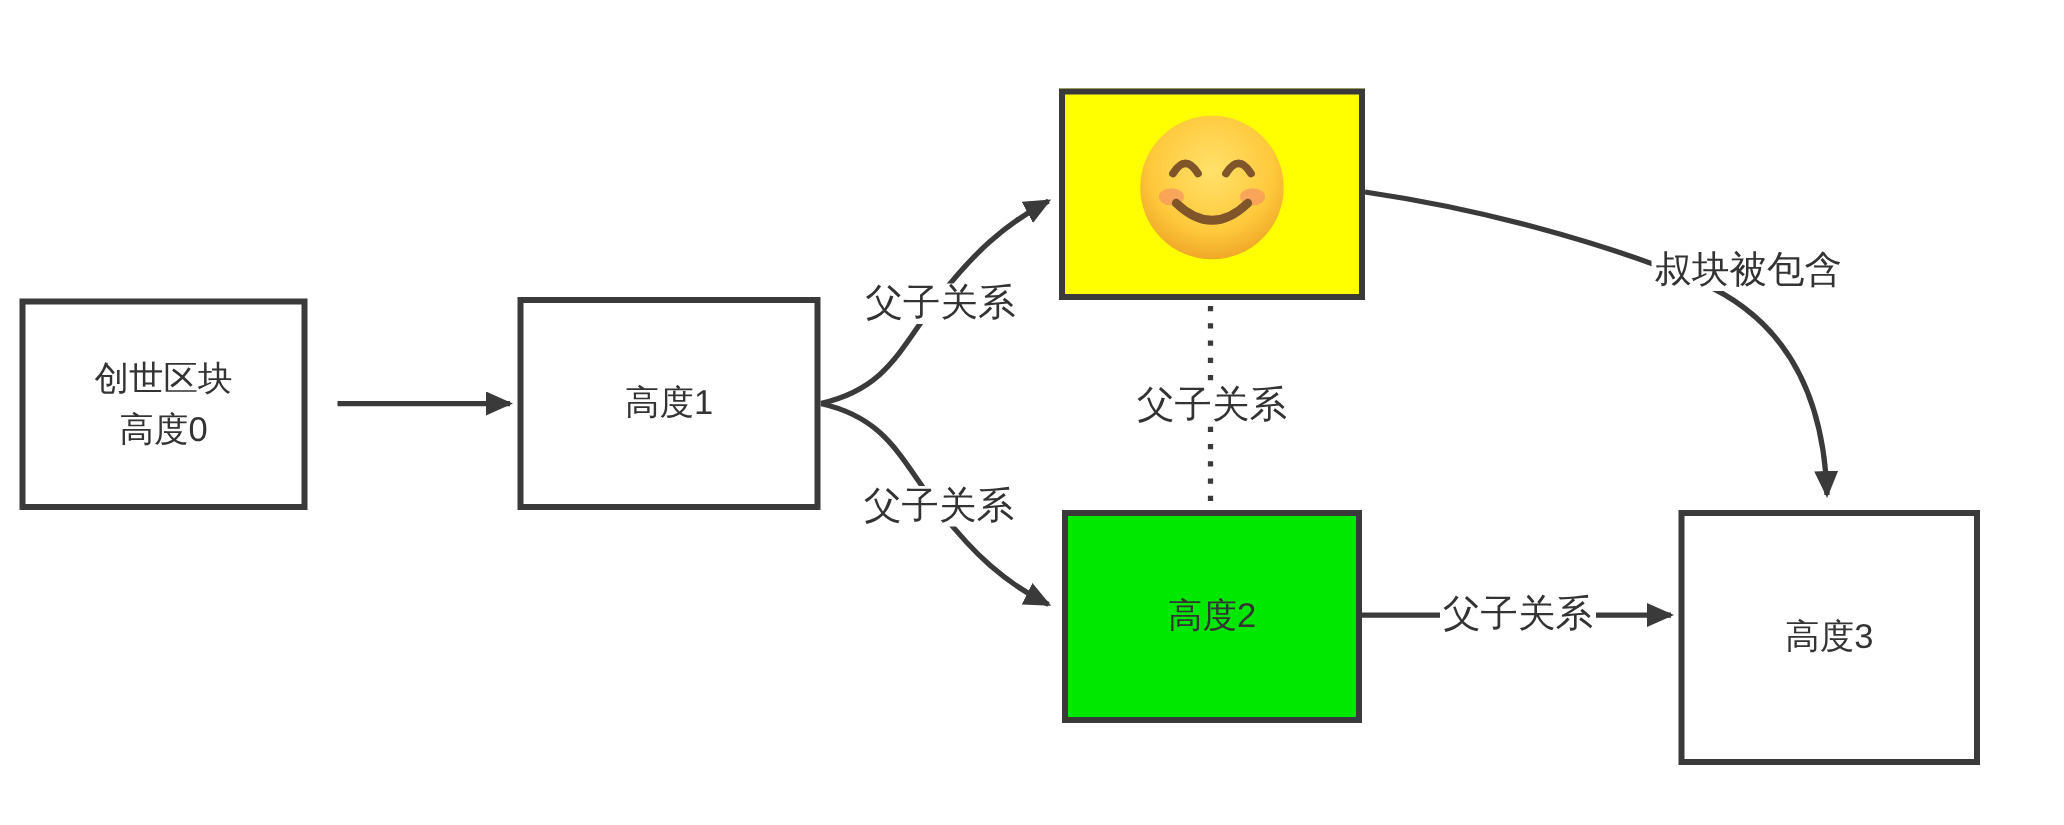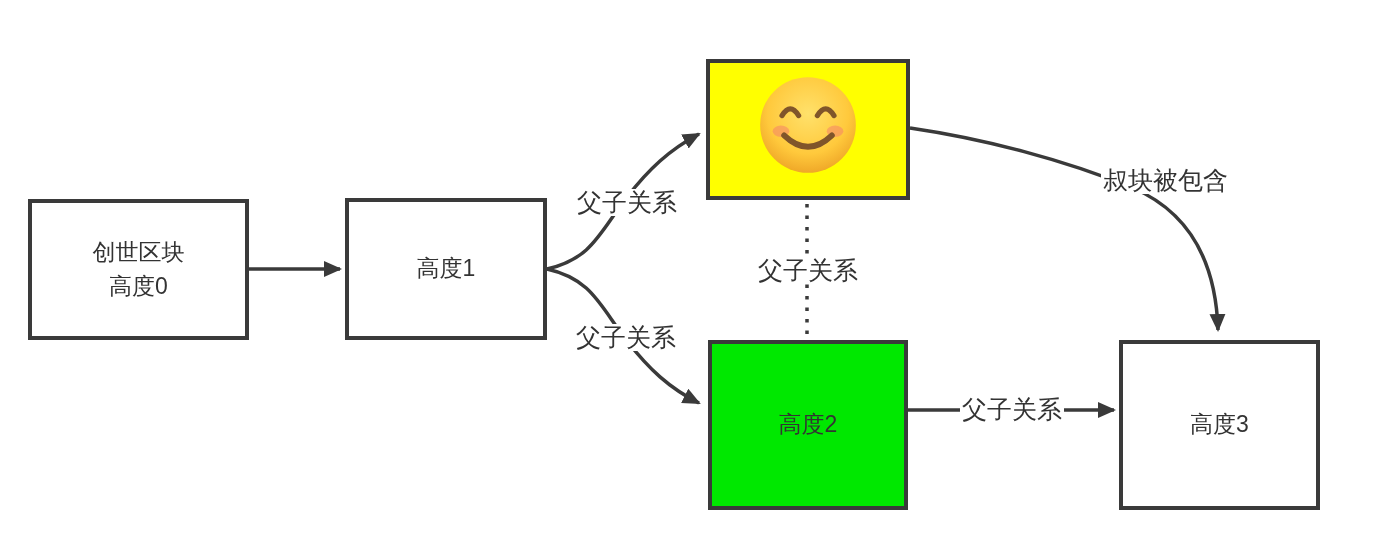--- a/index.html
+++ b/index.html
@@ -23,24 +23,24 @@
     background: #ffffff;
     display: flex;
     flex-direction: column;
     align-items: center;
     justify-content: center;
     font-size: 23px;
     line-height: 1.45;
     color: #333333;
     text-align: center;
   }
-  #node-genesis  { left: 28px;   top: 199px; width: 221px; height: 141px; }
+  #node-genesis  { left: 13px;   top: 199px; width: 192px; height: 141px; }
   #node-height1  { left: 345px;  top: 198px; width: 202px; height: 142px; text-align: right; }
   #node-uncle    { left: 706px;  top: 59px;  width: 204px; height: 141px; }
-  #node-height2  { left: 708px;  top: 340px; width: 200px; height: 170px; }
+  #node-height2  { left: 708px;  top: 340px; width: 200px; height: 142px; }
   #node-height3  { left: 1119px; top: 340px; width: 201px; height: 170px; }
   .edge-label {
     position: absolute;
     font-size: 25px;
     line-height: 1;
     color: #333333;
     background: #ffffff;
     padding: 1px 2px;
     white-space: nowrap;
   }

